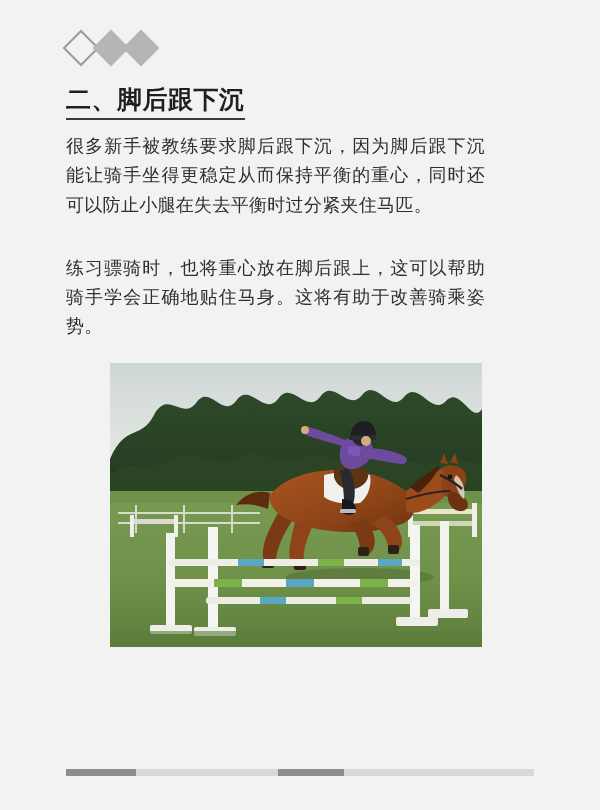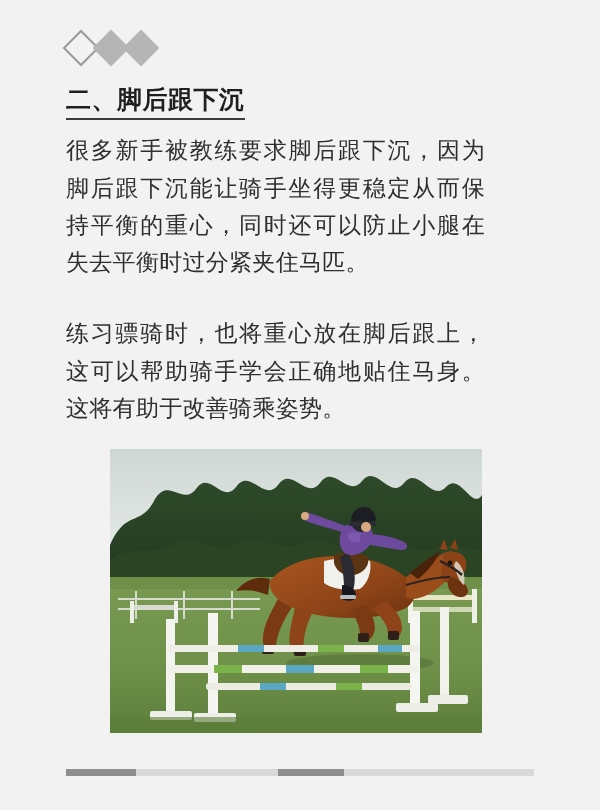--- a/index.html
+++ b/index.html
@@ -52,21 +52,21 @@
     color: #1f1f1f;
     margin: 14px 0 12px 0;
     display: inline-block;
     border-bottom: 2px solid #3b3b3b;
     padding-bottom: 3px;
     line-height: 1.25;
   }
 
   
   .para {
-    font-size: 23px;
+    font-size: 18px;
     line-height: 1.62;
     color: #2f2f2f;
     letter-spacing: 0.3px;
     margin: 0 0 22px 0;
     text-align: justify;
     max-width: 470px;
   }
   .para.second {
     margin-top: 34px;
   }

